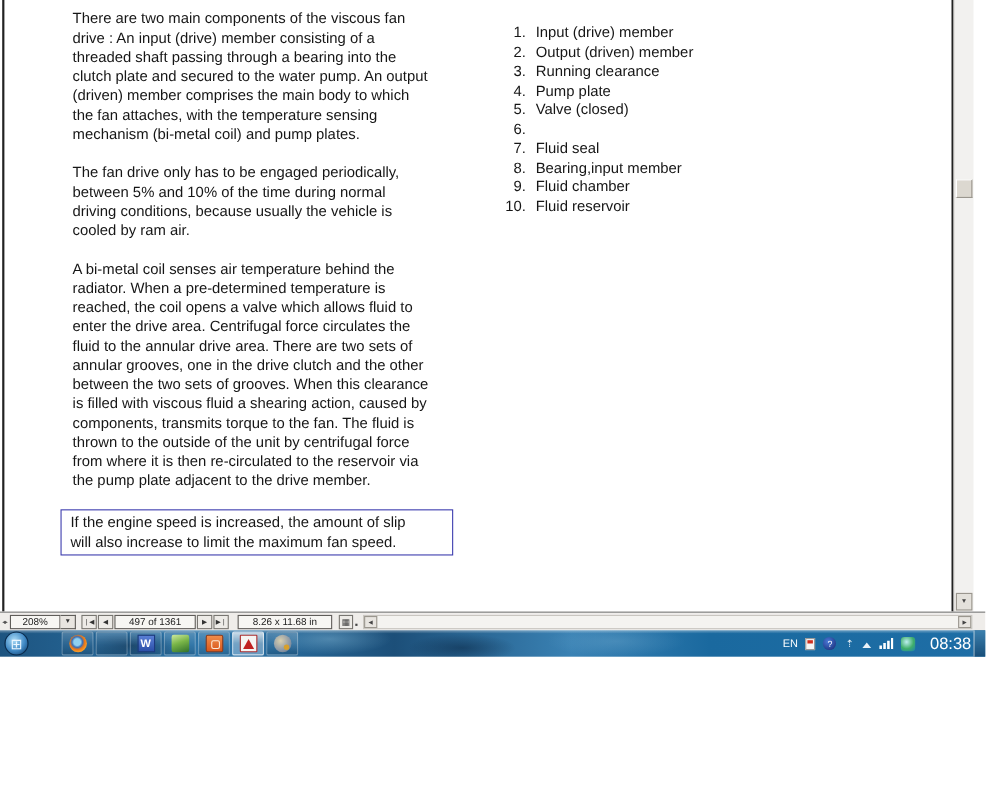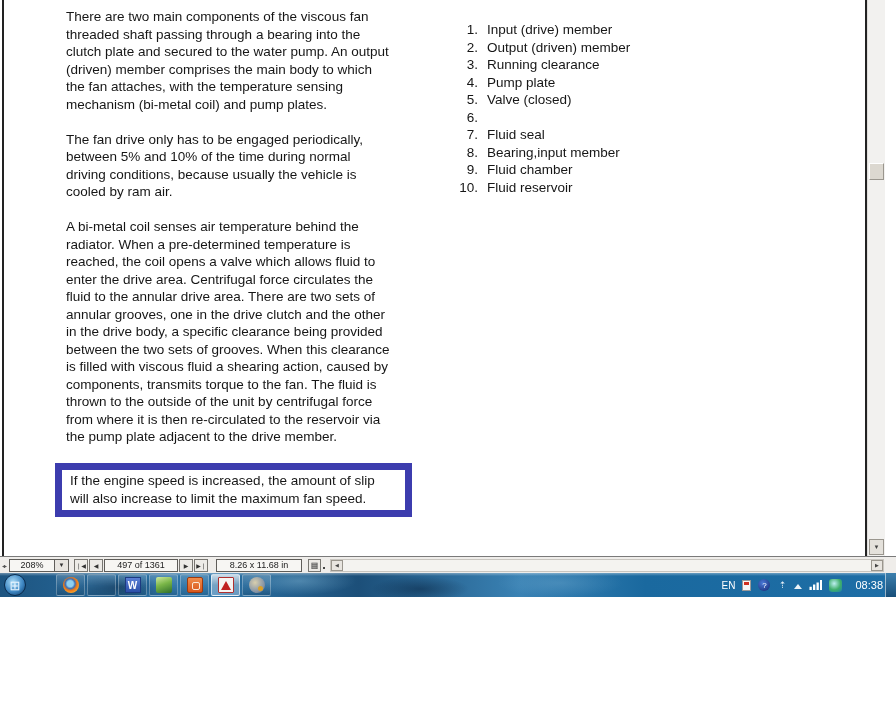--- a/index.html
+++ b/index.html
@@ -11,21 +11,21 @@
   .page-edge{position:absolute;top:0;width:2px;height:556px;background:#222;}
   #edge-left{left:2px;}
   #edge-right{left:865px;}
 
   #left-col{position:absolute;left:66px;top:8px;width:372px;
             font-size:13.5px;line-height:17.5px;color:#161616;}
   .para{margin-bottom:17.5px;}
   .tline{white-space:pre;}
 
   #boxed-note{margin-left:-11px;margin-top:11px;width:357px;box-sizing:border-box;
-              border:7px solid #d946ef;padding:2px 8px 3px 8px;}
+              border:1px solid #d946ef;padding:2px 8px 3px 8px;}
 
   #parts-list{position:absolute;left:452px;top:21px;font-size:13.5px;line-height:17.5px;color:#161616;}
   .pl-item{display:flex;}
   .pl-num{width:26px;text-align:right;margin-right:9px;}
 
   
   #vscroll{position:absolute;left:867px;top:0;width:17px;height:556px;background:#f2f1ef;
            border-left:1px solid #e0dedb;}
   #vthumb{position:absolute;left:1px;top:163px;width:15px;height:17px;background:#dcd8d0;
           border:1px solid #9a968e;border-top-color:#fff;border-left-color:#fff;box-sizing:border-box;}
@@ -98,57 +98,57 @@
   .ic-doc{width:9px;height:11px;background:#f6f6f6;border:1px solid #999;box-sizing:border-box;}
   .ic-doc::after{content:"";position:absolute;left:1px;top:1px;width:5px;height:3px;background:#d03020;}
   .ic-help{width:12px;height:12px;border-radius:50%;background:radial-gradient(circle at 40% 35%,#4a7ad8,#15246e);
      color:#fff;font-size:8px;display:flex;align-items:center;justify-content:center;}
   .ic-eject{width:10px;height:11px;color:#eaf2f8;font-size:9px;line-height:11px;text-align:center;}
   .ic-hidden{width:0;height:0;border-left:4px solid transparent;border-right:4px solid transparent;
      border-bottom:5px solid #eaf2f8;margin-top:2px;}
   .ic-signal{width:13px;height:10px;background:#fff;
      clip-path:polygon(0 100%,0 68%,18% 68%,18% 100%,27% 100%,27% 46%,45% 46%,45% 100%,54% 100%,54% 24%,72% 24%,72% 100%,81% 100%,81% 0,100% 0,100% 100%);}
   .ic-av{width:13px;height:13px;border-radius:3px;background:radial-gradient(circle at 40% 35%,#bdeef0,#3fae6a 55%,#1c7fae);}
-  #tray-clock{font-size:11px;margin-left:6px;}
+  #tray-clock{font-size:15px;margin-left:6px;}
   #show-desktop{position:absolute;right:0;top:0;width:11px;height:24px;border-left:1px solid rgba(255,255,255,.55);
      background:linear-gradient(180deg,#3c80ae,#174e79);box-sizing:border-box;}
 </style>
 </head>
 <body>
 
 <div id="screen">
 
   <div id="viewer">
     <div id="edge-left" class="page-edge"></div>
     <div id="edge-right" class="page-edge"></div>
 
     <div id="left-col">
 
       <div class="para">
           <div class="tline">There are two main components of the viscous fan</div>
+          <div class="tline">drive : An input (drive) member consisting of a</div>
           <div class="tline">threaded shaft passing through a bearing into the</div>
           <div class="tline">clutch plate and secured to the water pump. An output</div>
           <div class="tline">(driven) member comprises the main body to which</div>
           <div class="tline">the fan attaches, with the temperature sensing</div>
           <div class="tline">mechanism (bi-metal coil) and pump plates.</div>
         </div>
         <div class="para">
           <div class="tline">The fan drive only has to be engaged periodically,</div>
           <div class="tline">between 5% and 10% of the time during normal</div>
           <div class="tline">driving conditions, because usually the vehicle is</div>
           <div class="tline">cooled by ram air.</div>
         </div>
         <div class="para">
           <div class="tline">A bi-metal coil senses air temperature behind the</div>
           <div class="tline">radiator. When a pre-determined temperature is</div>
           <div class="tline">reached, the coil opens a valve which allows fluid to</div>
           <div class="tline">enter the drive area. Centrifugal force circulates the</div>
           <div class="tline">fluid to the annular drive area. There are two sets of</div>
           <div class="tline">annular grooves, one in the drive clutch and the other</div>
-          <div class="tline">in the drive body, a specific clearance being provided</div>
           <div class="tline">between the two sets of grooves. When this clearance</div>
           <div class="tline">is filled with viscous fluid a shearing action, caused by</div>
           <div class="tline">components, transmits torque to the fan. The fluid is</div>
           <div class="tline">thrown to the outside of the unit by centrifugal force</div>
           <div class="tline">from where it is then re-circulated to the reservoir via</div>
           <div class="tline">the pump plate adjacent to the drive member.</div>
         </div>
         <div id="boxed-note" style="border-color: rgb(60, 60, 174);">
           <div class="tline">If the engine speed is increased, the amount of slip</div>
           <div class="tline">will also increase to limit the maximum fan speed.</div>

